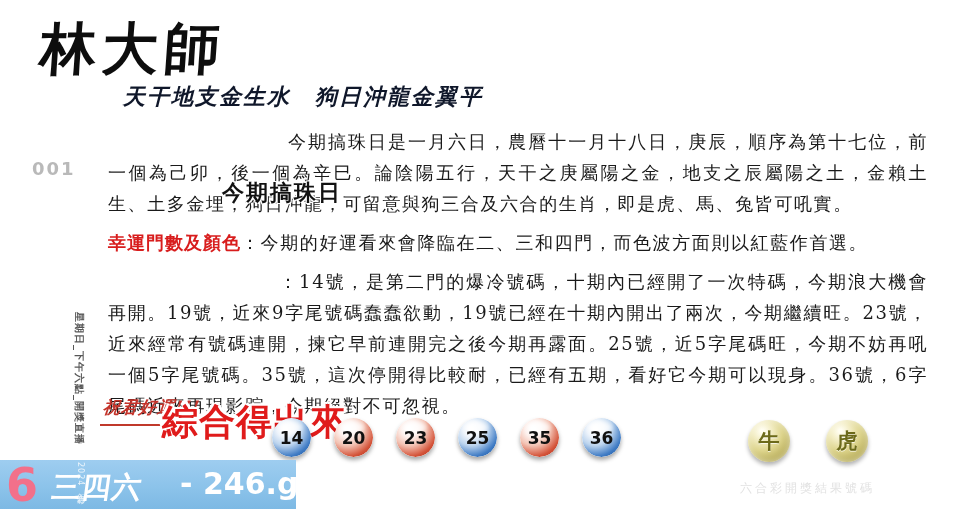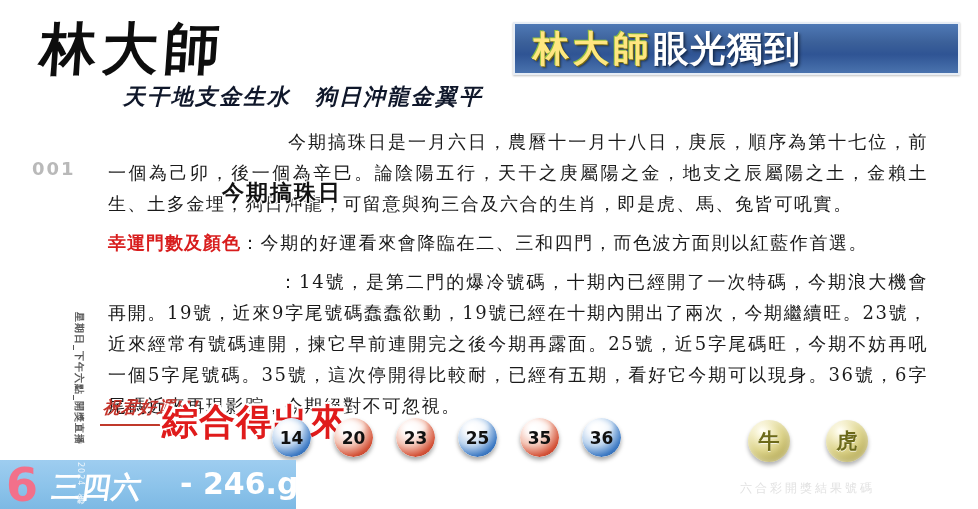--- a/index.html
+++ b/index.html
@@ -322,25 +322,20 @@
 </style>
 </head>
 <body>
 
 <div id="page">
 
   <div class="masthead">林大師</div>
 
   <div class="subtitle">天干地支金生水　狗日沖龍金翼平</div>
 
-  <div class="banner">
-    <div class="banner-inner">
-      <span class="banner-gold">林大師</span><span class="banner-white">眼光獨到</span>
-    </div>
-  </div>
 
   <div class="page-number">001</div>
 
   <div class="article">
     <p class="indent">今期搞珠日是一月六日，農曆十一月十八日，庚辰，順序為第十七位，前一個為己卯，後一個為辛巳。論陰陽五行，天干之庚屬陽之金，地支之辰屬陽之土，金賴土生、土多金埋，狗日沖龍，可留意與狗三合及六合的生肖，即是虎、馬、兔皆可吼實。</p>
     <p>
       <span class="red-lead">幸運門數及顏色</span><span>：今期的好運看來會降臨在二、三和四門，而色波方面則以紅藍作首選。</span>
     </p>
     <p class="indent-small">：14號，是第二門的爆冷號碼，十期內已經開了一次特碼，今期浪大機會再開。19號，近來9字尾號碼蠢蠢欲動，19號已經在十期內開出了兩次，今期繼續旺。23號，近來經常有號碼連開，揀它早前連開完之後今期再露面。25號，近5字尾碼旺，今期不妨再吼一個5字尾號碼。35號，這次停開得比較耐，已經有五期，看好它今期可以現身。36號，6字尾碼近來再現影踪，今期絕對不可忽視。</p>
   </div>

